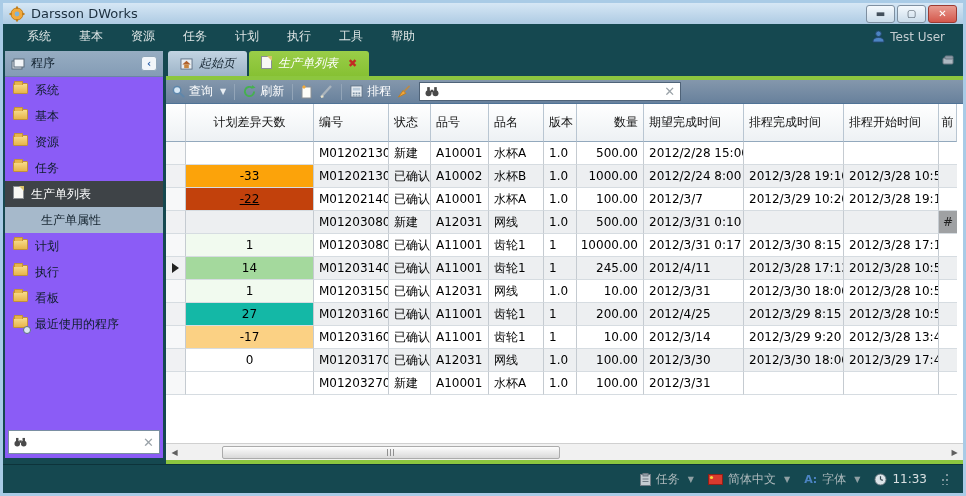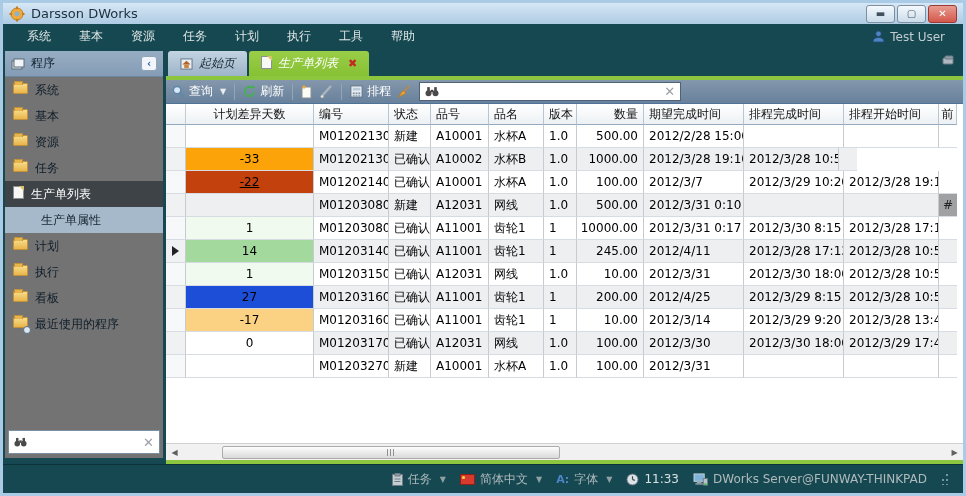--- a/index.html
+++ b/index.html
@@ -16,21 +16,21 @@
 
   
   .menubar { height:25px; background:#154850; display:flex; align-items:center; padding:0 10px; flex:0 0 auto; }
   .menu-item { color:#DFE6E6; font-size:12px; padding:3px 14px; cursor:default; }
   .menu-user { margin-left:auto; display:flex; align-items:center; gap:5px; color:#C2CCD0; font-size:12px; padding-right:8px; }
 
   
   .content { flex:1 1 auto; display:flex; overflow:hidden; background:#154850; }
 
   
-  .sidebar { width:158px; margin:2px 3px 6px 2px; background:#737373; display:flex; flex-direction:column; overflow:hidden; }
+  .sidebar { width:158px; margin:2px 3px 6px 2px; background:#8b5cf6; display:flex; flex-direction:column; overflow:hidden; }
   .side-header { height:26px; background:linear-gradient(#97ADC2,#849CB6); display:flex; align-items:center; padding:0 6px; font-size:12px; color:#10202E; border-bottom:1px solid #6C87A2; }
   .side-header .lbl { margin-left:6px; }
   .collapse-btn { margin-left:auto; width:16px; height:15px; background:#F2F6FA; border:1px solid #8FA5B8; border-radius:3px; color:#2A5FA8; font-size:10px; font-weight:bold; display:flex; align-items:center; justify-content:center; cursor:default; }
   .side-items { flex:1 1 auto; }
   .side-item { height:26px; display:flex; align-items:center; padding:0 8px; font-size:12px; color:#0E1D2A; cursor:default; }
   .side-item .ic { margin-right:7px; flex:0 0 auto; }
   .side-item.selected { background:#3E4347; color:#FFFFFF; }
   .side-item.child { background:#A6B9CB; padding-left:36px; color:#15242F; }
   .side-search { height:24px; margin:2px 3px 4px 3px; background:#FFFFFF; border:1px solid #7A8FA2; display:flex; align-items:center; padding:0 5px; gap:5px; }
   .side-search input { flex:1; border:none; outline:none; font-size:11px; min-width:0; }
@@ -59,21 +59,21 @@
   .toolbar { height:23px; background:linear-gradient(#8497AC,#68819C); display:flex; align-items:center; padding:0 6px; gap:6px; color:#FFFFFF; font-size:12px; flex:0 0 auto; }
   .tbtn { display:flex; align-items:center; gap:4px; cursor:default; }
   .tsep { width:1px; height:16px; background:#5C7490; border-right:1px solid #93A5B8; margin:0 2px; }
   .caret { font-size:8px; color:#E8EDF2; margin-left:3px; }
   .tool-search { width:262px; height:19px; background:#fff; border:1px solid #4F6378; display:flex; align-items:center; gap:5px; padding:0 5px; margin-left:2px; }
   .tool-search input { flex:1; border:none; outline:none; font-size:11px; min-width:0; }
 
   
   .grid { flex:1 1 auto; background:#FFFFFF; overflow:hidden; border-top:1px solid #4F7396; }
   .grow { display:flex; height:23px; }
-  .grow.head { height:21px; }
+  .grow.head { height:38px; }
   .gcell { border-right:1px solid #C5CBD1; border-bottom:1px solid #D6DCE1; font-size:12px; color:#000; padding:0 5px; display:flex; align-items:center; overflow:hidden; white-space:nowrap; flex:0 0 auto; }
   .head .gcell { background:linear-gradient(#FFFFFF,#EDF1F4); border-right:1px solid #B9C6D2; border-bottom:1px solid #93A9BD; color:#111; }
   .gut { width:20px; background:#F7F8F9; border-right:1px solid #C5CBD1; border-bottom:1px solid #D6DCE1; flex:0 0 auto; display:flex; align-items:center; justify-content:center; }
   .head .gut { background:linear-gradient(#FFFFFF,#EDF1F4); border-bottom:1px solid #93A9BD; }
   .arrow-right { width:0; height:0; border-style:solid; border-width:5px 0 5px 7px; border-color:transparent transparent transparent #222; }
   .c0{width:128px; justify-content:center;} .c1{width:75px;} .c2{width:42px;} .c3{width:58px;}
   .c4{width:55px;} .c5{width:33px;} .c6{width:67px; justify-content:flex-end;}
   .c7{width:100px;} .c8{width:100px;} .c9{width:95px;} .c10{width:18px; justify-content:center; padding:0 2px; border-right:none;}
   .row-even .gcell { background:#EDEFF1; }
   .row-even .gut { background:#F0F1F3; }
@@ -330,20 +330,21 @@
           </div>
           <div class="grow row-even">
             <div class="gut"></div>
             <div class="gcell c0" style="background: rgb(252, 163, 10);">-33</div>
             <div class="gcell c1">M012021302</div>
             <div class="gcell c2">已确认</div>
             <div class="gcell c3">A10002</div>
             <div class="gcell c4">水杯B</div>
             <div class="gcell c5">1.0</div>
             <div class="gcell c6">1000.00</div>
+            <div class="gcell c7">2012/2/24 8:00</div>
             <div class="gcell c8">2012/3/28 19:10</div>
             <div class="gcell c9">2012/3/28 10:52</div>
             <div class="gcell c10"></div>
           </div>
           <div class="grow row-odd">
             <div class="gut"></div>
             <div class="gcell c0" style="background: #c2410c; text-decoration: underline;">-22</div>
             <div class="gcell c1">M012021401</div>
             <div class="gcell c2">已确认</div>
             <div class="gcell c3">A10001</div>
@@ -408,21 +409,21 @@
             <div class="gcell c4">网线</div>
             <div class="gcell c5">1.0</div>
             <div class="gcell c6">10.00</div>
             <div class="gcell c7">2012/3/31</div>
             <div class="gcell c8">2012/3/30 18:00</div>
             <div class="gcell c9">2012/3/28 10:52</div>
             <div class="gcell c10"></div>
           </div>
           <div class="grow row-even">
             <div class="gut"></div>
-            <div class="gcell c0" style="background: #1d4ed8;">27</div>
+            <div class="gcell c0" style="background: #14b8a6;">27</div>
             <div class="gcell c1">M012031601</div>
             <div class="gcell c2">已确认</div>
             <div class="gcell c3">A11001</div>
             <div class="gcell c4">齿轮1</div>
             <div class="gcell c5">1</div>
             <div class="gcell c6">200.00</div>
             <div class="gcell c7">2012/4/25</div>
             <div class="gcell c8">2012/3/29 8:15</div>
             <div class="gcell c9">2012/3/28 10:52</div>
             <div class="gcell c10"></div>
@@ -507,25 +508,15 @@
         <span class="caret">▼</span>
     </div>
     <div class="sitem">
       <svg width="13" height="13" viewBox="0 0 14 14">
         <circle cx="7" cy="7" r="6" fill="#DCE4E8" stroke="#5A6B74"></circle>
         <line x1="7" y1="7" x2="7" y2="3.5" stroke="#35464E" stroke-width="1.3"></line>
         <line x1="7" y1="7" x2="9.5" y2="8" stroke="#35464E" stroke-width="1.3"></line>
       </svg>
       <span class="stime">11:33</span>
     </div>
-    <div class="sitem">
-      <svg width="15" height="13" viewBox="0 0 16 14">
-        <rect x="1" y="1" width="11" height="8" fill="#7FB3D8" stroke="#C8D2D8"></rect>
-        <rect x="4" y="9" width="5" height="2" fill="#9AA6AE"></rect>
-        <rect x="2.5" y="11" width="8" height="1.5" fill="#9AA6AE"></rect>
-        <rect x="11" y="6" width="4.5" height="7" fill="#B8C2C8" stroke="#6E7B84"></rect>
-        <circle cx="13.2" cy="12" r="1.2" fill="#46C050"></circle>
-      </svg>
-      <span>DWorks Server@FUNWAY-THINKPAD</span>
-    </div>
     <div class="grip-dots"></div>
   </div>
 </div>
 
 </body></html>

